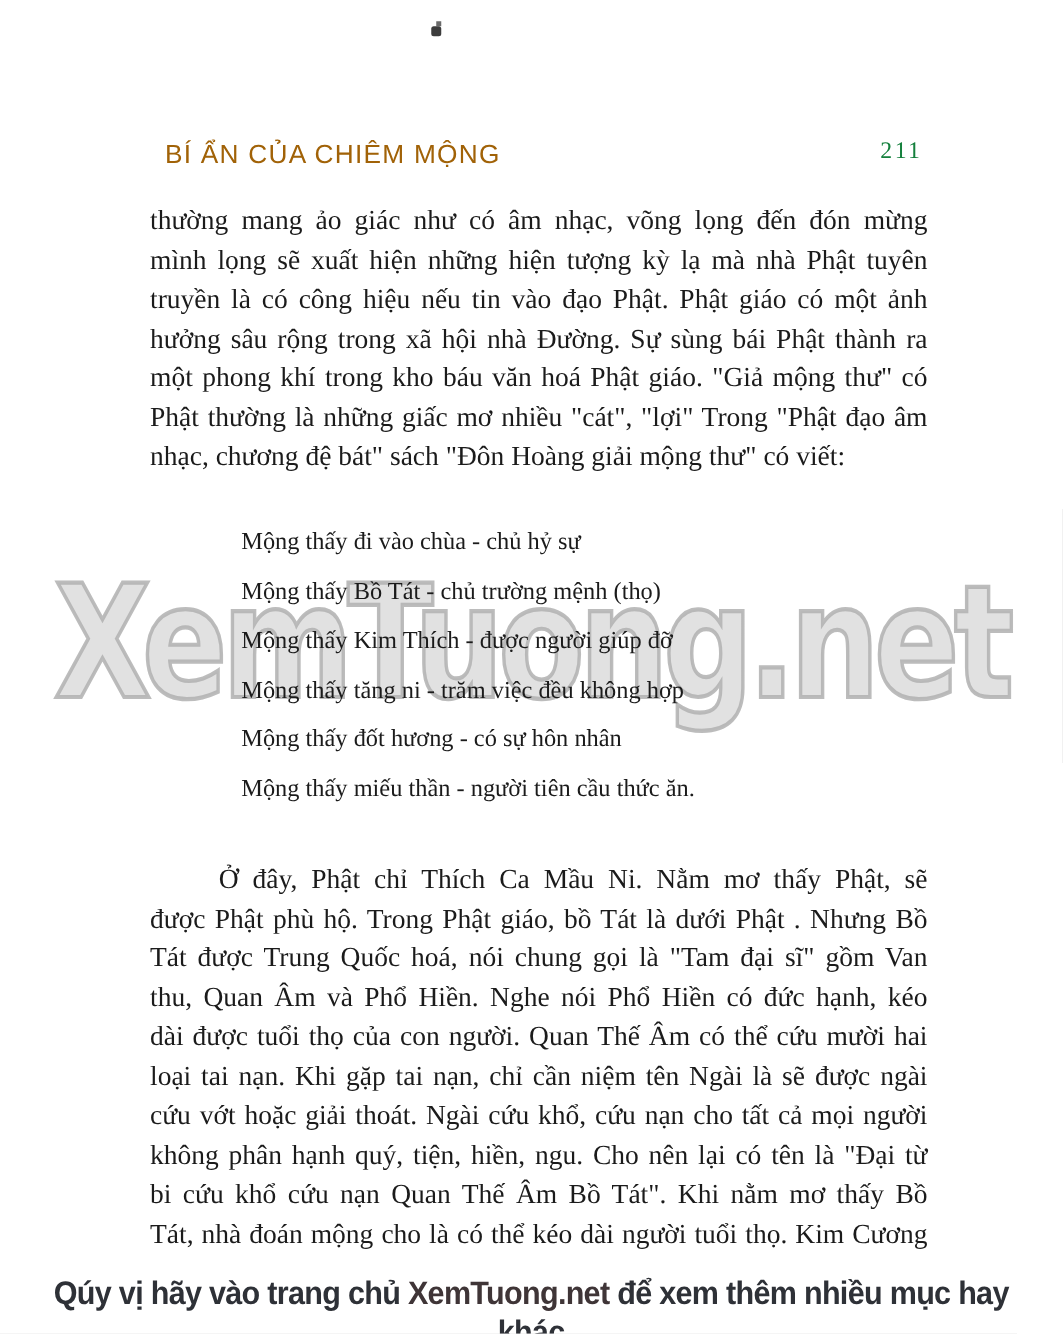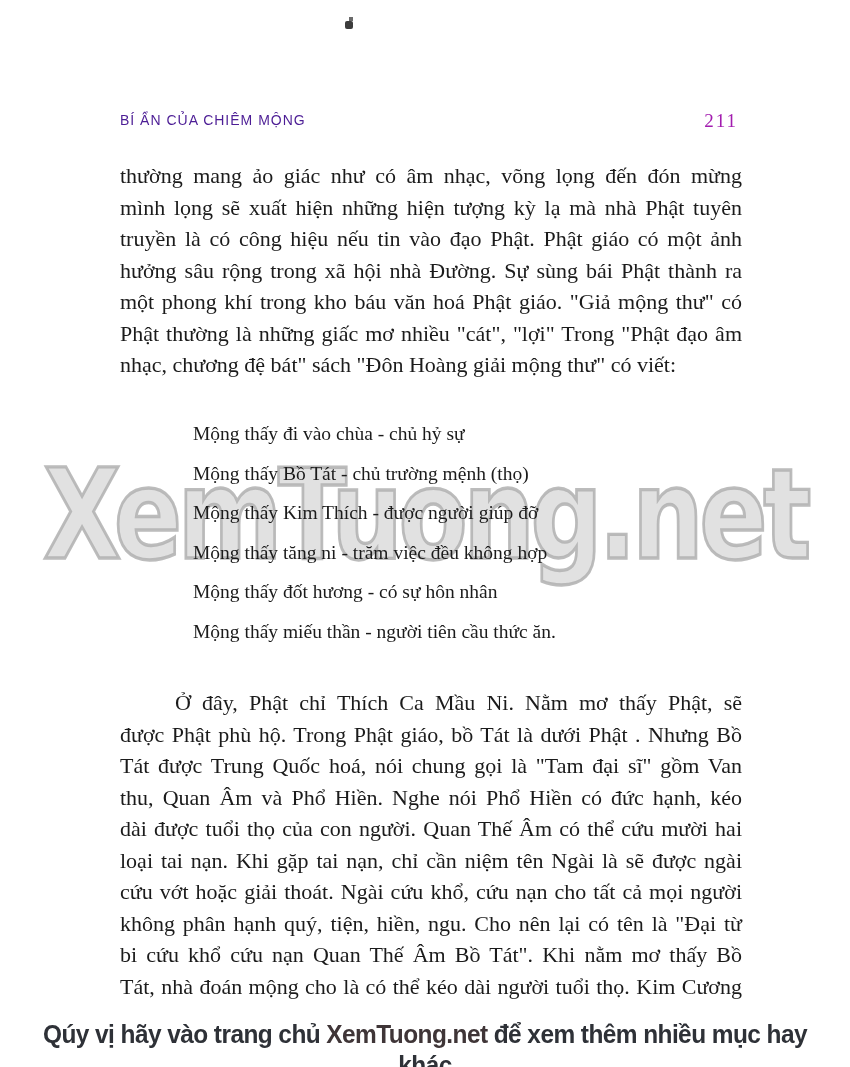--- a/index.html
+++ b/index.html
@@ -12,27 +12,27 @@
   
   .speck{
     position:absolute; left:345px; top:21px; width:8px; height:8px;
     background:#3c3c3c; border-radius:2px;
     box-shadow:2px -6px 0 -2px #6a6a6a;
   }
   .header{
     position:absolute; left:120px; right:112px; top:110px; height:26px;
   }
   .header .title{
-    position:absolute; left:0; top:2px;
+    position:absolute; left:12px; top:2px;
     font-family:"Liberation Sans","DejaVu Sans",sans-serif;
-    font-size:14px; letter-spacing:1px; color:#4c1d95; font-weight:500;
+    font-size:21px; letter-spacing:1px; color:#a16207; font-weight:500;
   }
   .header .pagenum{
     position:absolute; right:0; top:0;
-    font-size:19px; letter-spacing:2px; color:#a21caf;
+    font-size:19px; letter-spacing:2px; color:#15803d;
   }
   .content{ position:absolute; left:0; top:0; width:100%; z-index:2; }
   .para{
     position:absolute; left:120px; width:622px;
     font-size:22px; line-height:31.5px;
   }
   .para1{ top:160px; }
   .para2{ top:687px; }
   .jline{ text-align:justify; text-align-last:justify; white-space:normal; }
   .jline.noj{ text-align-last:left; }

